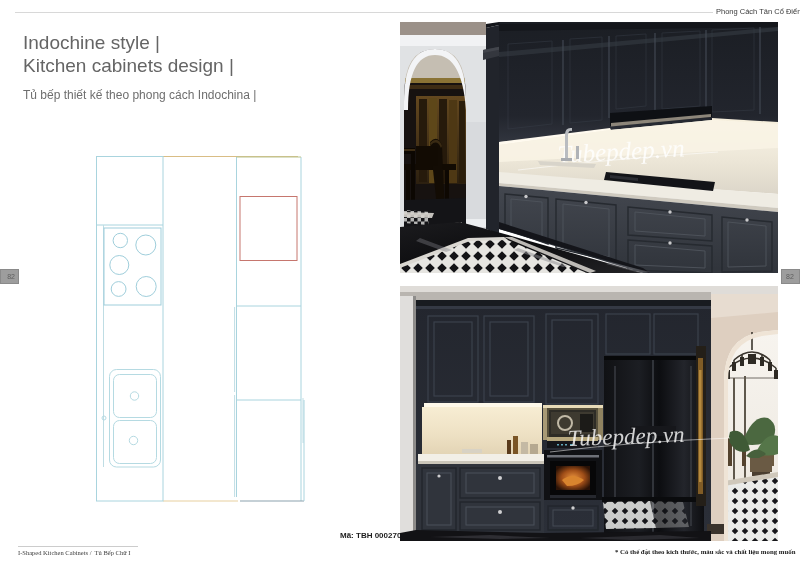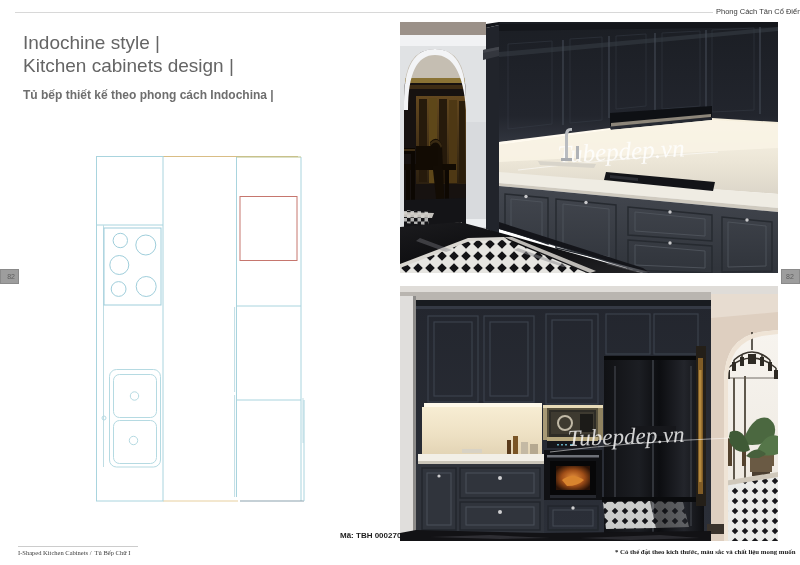--- a/index.html
+++ b/index.html
@@ -8,21 +8,21 @@
 </style>
 </head>
 <body>
 
 <div class="abs" style="left:15px;top:12px;width:698px;height:1px;background:#d8d8d8;"></div>
 
 <div class="abs" style="left:716px;top:7px;font-family:Liberation Sans, sans-serif;font-size:7.5px;color:#3a3a3a;white-space:nowrap;">Phong Cách Tân Cổ Điển</div>
 
 <div class="abs" style="left:23px;top:32px;font-size:19px;color:#656565;line-height:22.5px;">Indochine style |<br>Kitchen cabinets design |</div>
 
-<div class="abs" style="left:23px;top:88px;font-size:12px;color:#6e6e6e;font-weight:bold;">Tủ bếp thiết kế theo phong cách Indochina |</div>
+<div class="abs" style="left:23px;top:88px;font-size:12px;color:#6e6e6e;">Tủ bếp thiết kế theo phong cách Indochina |</div>
 
 <svg class="abs" style="left:88px;top:143px;" width="224" height="368" viewBox="0 0 224 368" fill="none">
 
   <g>
       <path d="M75 13.5 H210" stroke="#d9bd85" stroke-width="1"></path>
     </g>
 
   <g>
       <path d="M75 358 H150" stroke="#e7cf9e" stroke-width="1"></path>
     </g>

